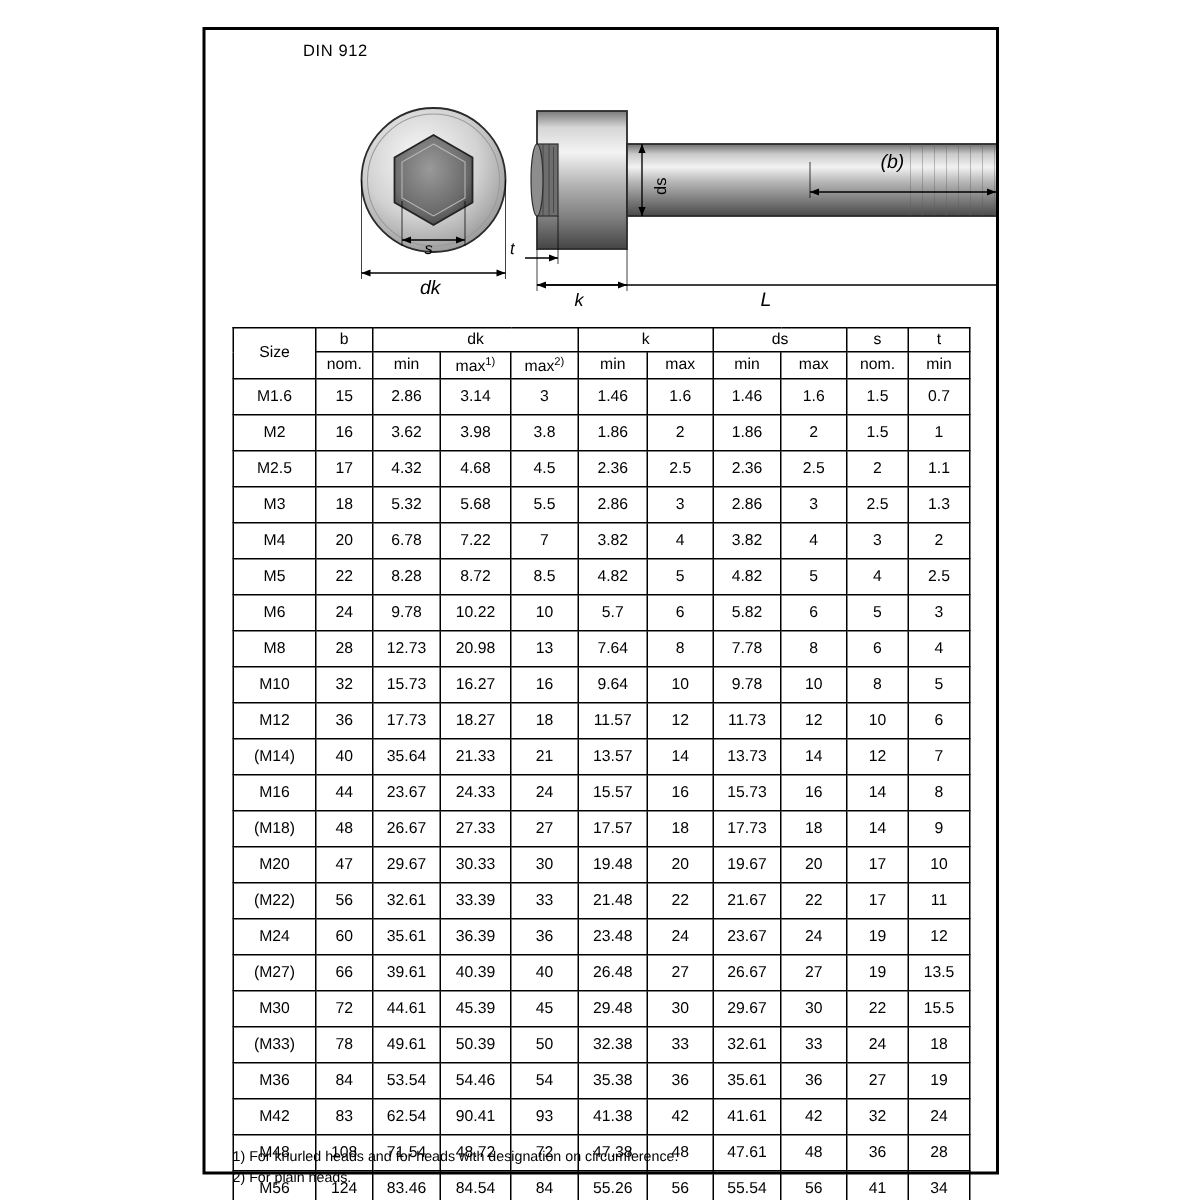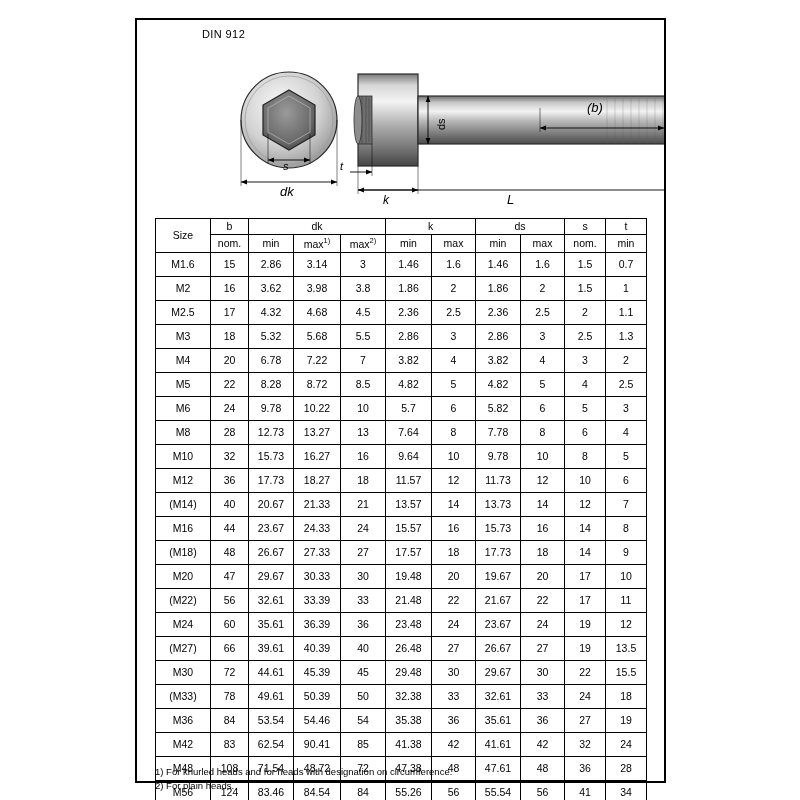--- a/index.html
+++ b/index.html
@@ -336,21 +336,21 @@
             <td>6</td>
             <td>5.82</td>
             <td>6</td>
             <td>5</td>
             <td>3</td>
           </tr>
           <tr>
             <td>M8</td>
             <td>28</td>
             <td>12.73</td>
-            <td>13.27</td>
+            <td>20.98</td>
             <td>13</td>
             <td>7.64</td>
             <td>8</td>
             <td>7.78</td>
             <td>8</td>
             <td>6</td>
             <td>4</td>
           </tr>
           <tr>
             <td>M10</td>
@@ -374,21 +374,21 @@
             <td>11.57</td>
             <td>12</td>
             <td>11.73</td>
             <td>12</td>
             <td>10</td>
             <td>6</td>
           </tr>
           <tr>
             <td>(M14)</td>
             <td>40</td>
-            <td>20.67</td>
+            <td>35.64</td>
             <td>21.33</td>
             <td>21</td>
             <td>13.57</td>
             <td>14</td>
             <td>13.73</td>
             <td>14</td>
             <td>12</td>
             <td>7</td>
           </tr>
           <tr>
@@ -506,21 +506,21 @@
             <td>35.61</td>
             <td>36</td>
             <td>27</td>
             <td>19</td>
           </tr>
           <tr>
             <td>M42</td>
             <td>83</td>
             <td>62.54</td>
             <td>90.41</td>
-            <td>85</td>
+            <td>93</td>
             <td>41.38</td>
             <td>42</td>
             <td>41.61</td>
             <td>42</td>
             <td>32</td>
             <td>24</td>
           </tr>
           <tr>
             <td>M48</td>
             <td>108</td>

